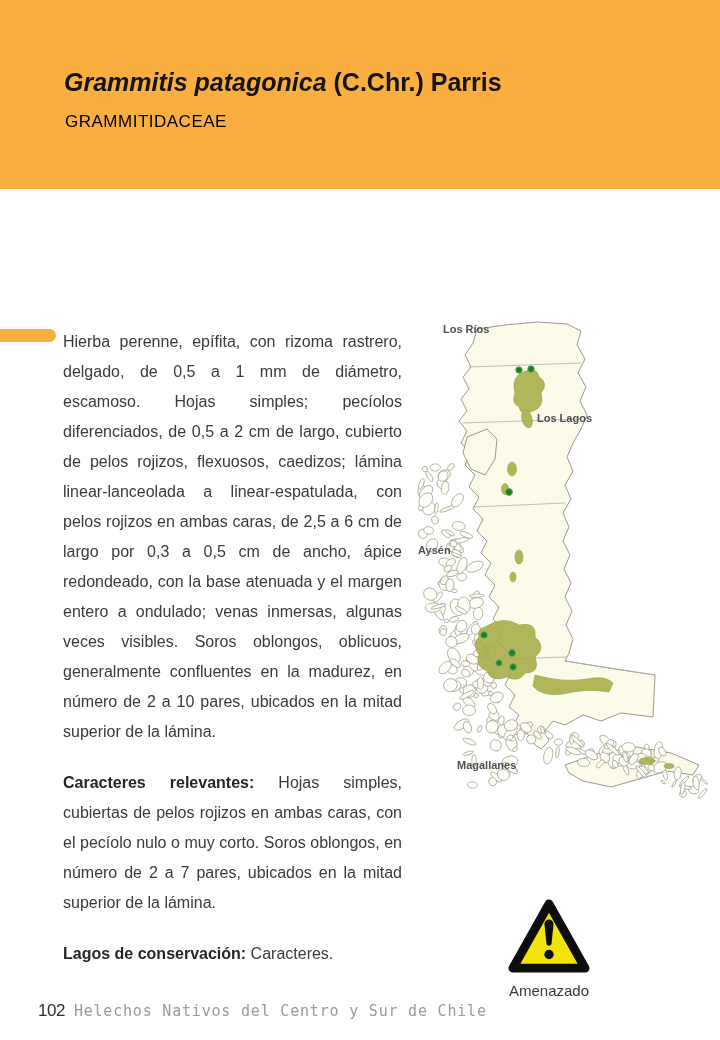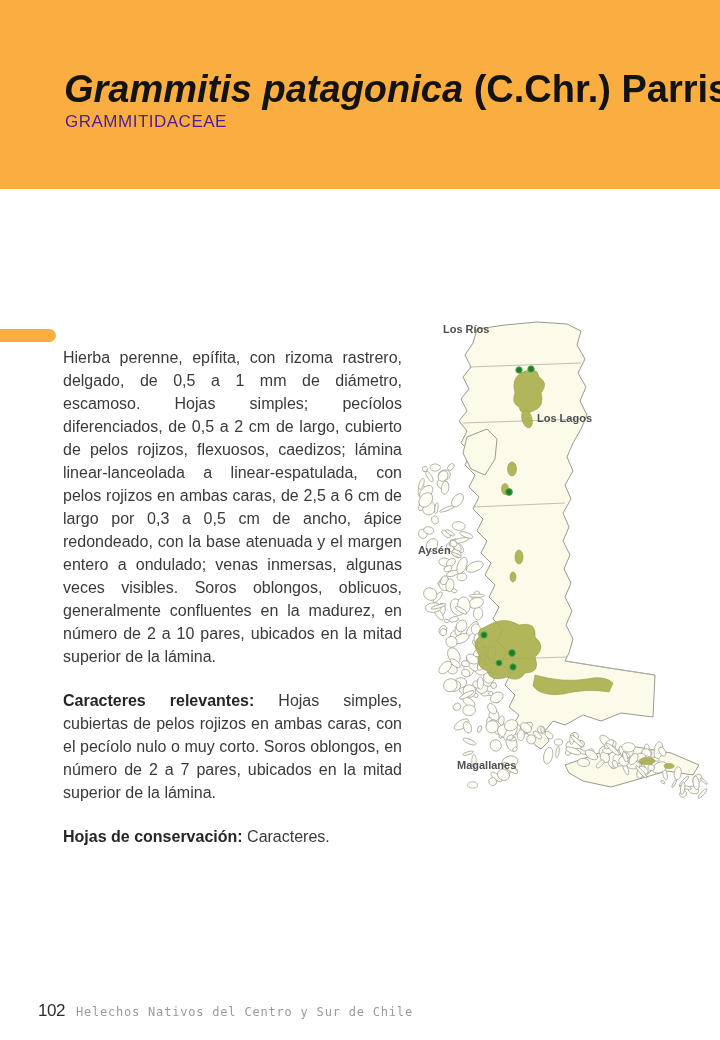--- a/index.html
+++ b/index.html
@@ -7,79 +7,80 @@
     position:relative; width:720px; height:1040px; background:#ffffff;
     font-family:"Liberation Sans", sans-serif; overflow:hidden; margin:0 auto;
   }
   
   .header-band{
     position:absolute; left:0; top:0; width:720px; height:189px;
     background:#FAAE40;
   }
   .title-line{
     position:absolute; left:64px; top:68px; width:640px;
-    font-size:38px; font-weight:bold; color:#131313; letter-spacing:0px;
+    font-size:25px; font-weight:bold; color:#131313; letter-spacing:0px;
     white-space:nowrap;
   }
   .title-line .species{ font-style:italic; }
   .title-line .author{ font-style:normal; }
   .family-line{
     position:absolute; left:65px; top:112px;
-    font-size:17px; color:#4c1d95; letter-spacing:0.5px;
+    font-size:17px; color:#000000; letter-spacing:0.5px;
   }
   
   .section-marker{
     position:absolute; left:0; top:329px; width:56px; height:13px;
     background:#FAAE40; border-radius:0 7px 7px 0;
   }
   
   .text-col{
-    position:absolute; left:63px; top:346px; width:339px;
-    font-size:16px; line-height:23px; text-align:justify; color:#3a3a38;
+    position:absolute; left:63px; top:327px; width:339px;
+    font-size:16px; line-height:30px; text-align:justify; color:#3a3a38;
   }
   .text-col p{ margin:0 0 21px 0; }
   .text-col .lead{ font-weight:bold; color:#262624;margin-top:18px; }
   
   .map-wrap{ position:absolute; left:415px; top:317px; width:300px; height:486px; }
   .map-wrap svg{ display:block; }
   .map-label{
     font-family:"Liberation Sans", sans-serif; font-size:11px; font-weight:bold;
     fill:#4f4f4f;
   }
   
   .status-wrap{ position:absolute; left:501px; top:896px; width:96px; text-align:center; }
   .status-label{ margin-top:2px; font-size:15px; color:#3a3a38; }
   
   .footer{
-    position:absolute; left:38px; top:1001px; display:flex; align-items:baseline; gap:11px;
+    position:absolute; left:38px; top:1001px; display:flex; align-items:baseline; gap:2px;
   }
   .page-number{ font-size:17px; font-weight:500; color:#2e2e2e; letter-spacing:-0.5px; }
   .book-title{
-    font-family:"DejaVu Sans Mono", monospace; font-size:12px; letter-spacing:0.8px;
+    font-family:"DejaVu Sans Mono", monospace; font-size:15px; letter-spacing:0.8px;
     color:#9a9a9a;
+    margin-left:7px;
   }
 </style>
 </head>
 <body>
 
 <div class="page">
 
   <div class="header-band">
     <div class="title-line">
       <span class="species">Grammitis patagonica</span><span class="author"> (C.Chr.) Parris</span>
     </div>
     <div class="family-line">GRAMMITIDACEAE</div>
   </div>
 
   <div class="section-marker"></div>
 
   <div class="text-col">
     <p>Hierba perenne, epífita, con rizoma rastrero, delgado, de 0,5 a 1 mm de diámetro, escamoso. Hojas simples; pecíolos diferenciados, de 0,5 a 2 cm de largo, cubierto de pelos rojizos, flexuosos, caedizos; lámina linear-lanceolada a linear-espatulada, con pelos rojizos en ambas caras, de 2,5 a 6 cm de largo por 0,3 a 0,5 cm de ancho, ápice redondeado, con la base atenuada y el margen entero a ondulado; venas inmersas, algunas veces visibles. Soros oblongos, oblicuos, generalmente confluentes en la madurez, en número de 2 a 10 pares, ubicados en la mitad superior de la lámina.</p>
     <p><span class="lead">Caracteres relevantes:</span><span> Hojas simples, cubiertas de pelos rojizos en ambas caras, con el pecíolo nulo o muy corto. Soros oblongos, en número de 2 a 7 pares, ubicados en la mitad superior de la lámina.</span></p>
-    <p><span class="lead">Hojas de conservación:</span><span> Caracteres.</span></p>
+    <p><span class="lead">Lagos de conservación:</span><span> Caracteres.</span></p>
   </div>
 
   <div class="map-wrap">
     <svg width="300" height="486" viewBox="0 0 300 486">
 
       <path d="M62,12 L90,8 L122,5 L152,7 L166,14
            L162,28 L170,42 L163,56 L171,70 L165,84 L172,98 L166,112
            L158,126 L152,140 L158,154 L150,168 L156,182 L148,196 L154,210
            L148,224 L155,238 L149,252 L156,266 L150,280 L157,294 L151,308
            L158,322 L154,336 L150,344
@@ -350,19 +351,27 @@
         <circle cx="98" cy="350" r="3.2"></circle>
       </g>
 
       <text class="map-label" x="28" y="16">Los Ríos</text>
       <text class="map-label" x="122" y="105">Los Lagos</text>
       <text class="map-label" x="3" y="237">Aysén</text>
       <text class="map-label" x="42" y="452">Magallanes</text>
     </svg>
   </div>
 
+  <div class="status-wrap">
+    <svg width="88" height="80" viewBox="0 0 88 82">
+      <path d="M44,8 L81,74 L7,74 Z" fill="#F2E30A" stroke="#0D0D0D" stroke-width="9" stroke-linejoin="round"></path>
+      <path d="M44,24 C47,24 49,26.5 48.6,29.5 L46.6,49 C46.4,51.5 41.6,51.5 41.4,49 L39.4,29.5 C39,26.5 41,24 44,24 Z" fill="#0D0D0D"></path>
+      <circle cx="44" cy="60" r="4.8" fill="#0D0D0D"></circle>
+    </svg>
+    <div class="status-label">Amenazado</div>
+  </div>
 
   <div class="footer">
     <span class="page-number">102</span>
     <span class="book-title">Helechos Nativos del Centro y Sur de Chile</span>
   </div>
 
 </div>
 
 </body></html>

